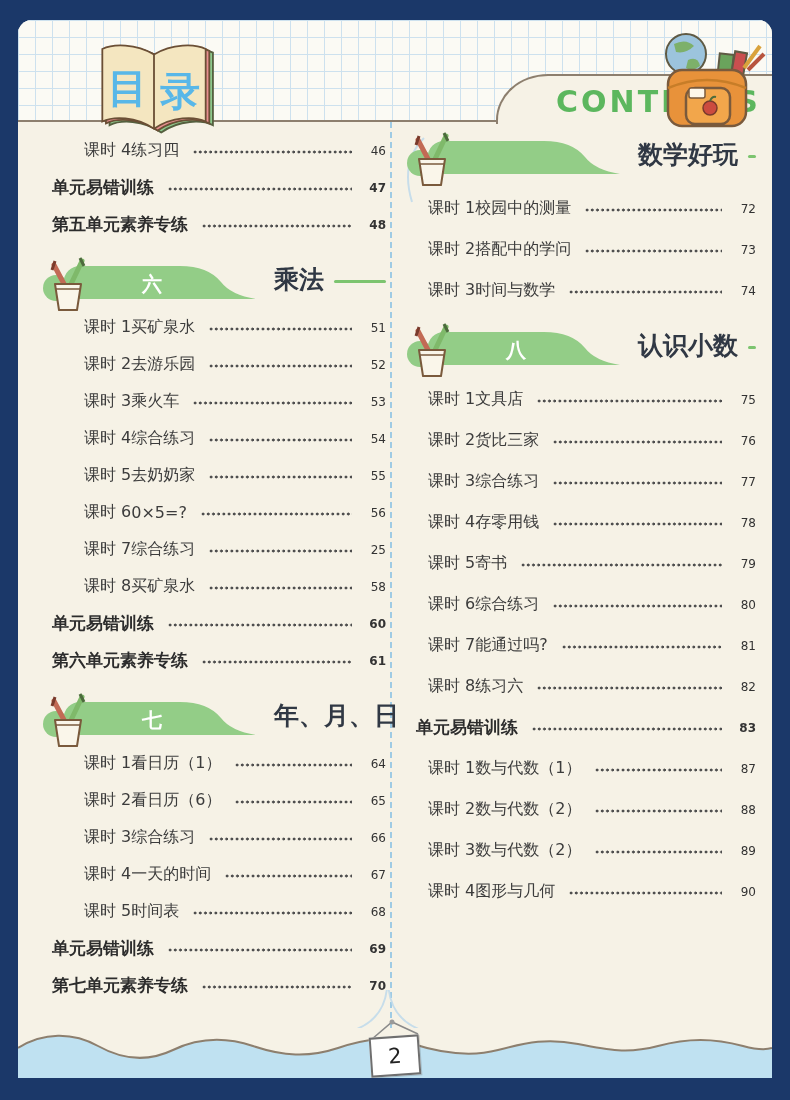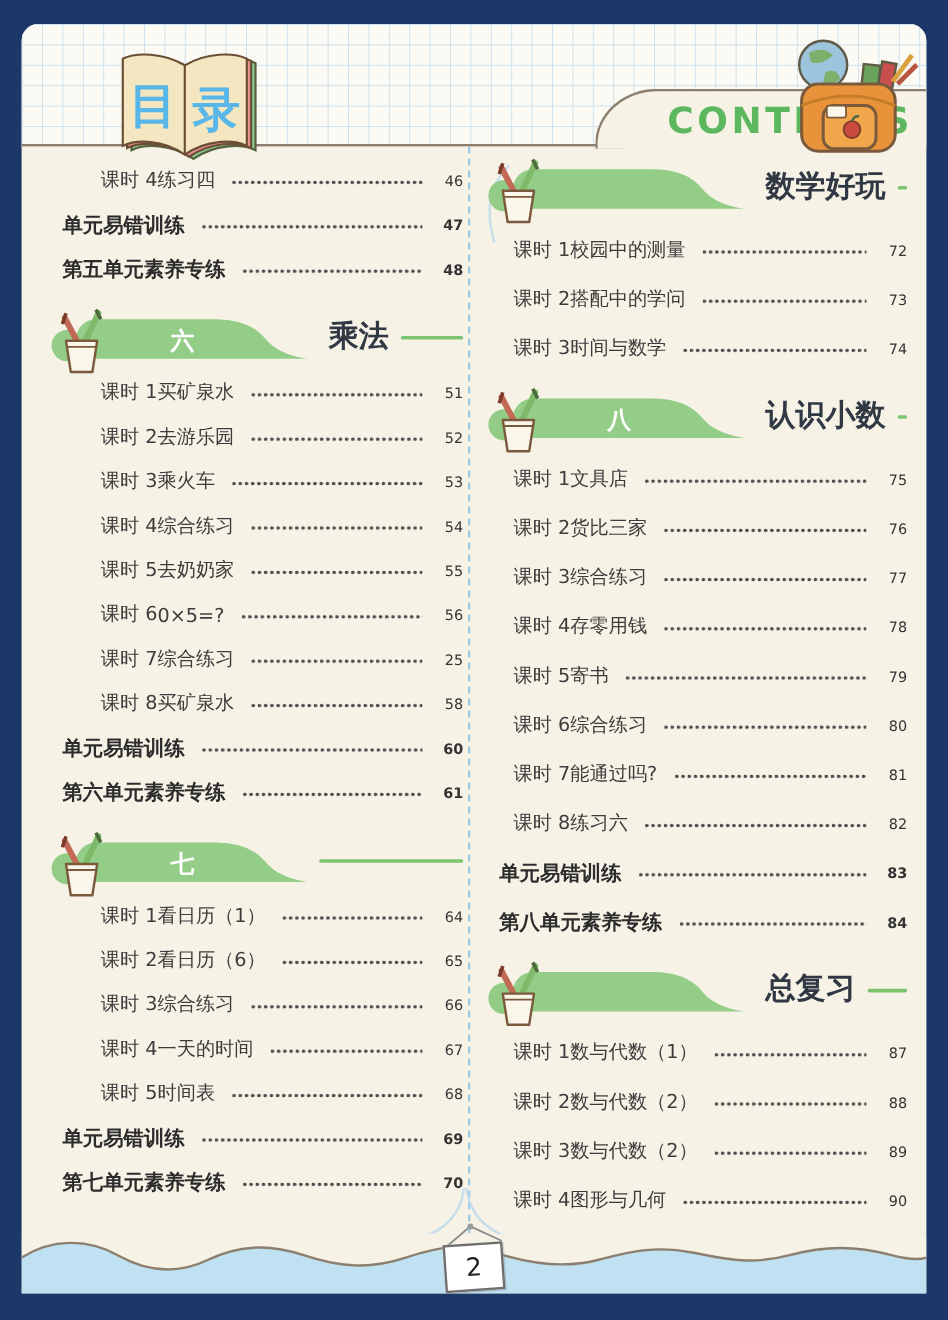--- a/index.html
+++ b/index.html
@@ -229,20 +229,21 @@
       <path d="M10,13 L13,4 Z" stroke="#7a3b2c" stroke-width="3"></path>
       <path d="M13,27 L39,27 L35,53 L17,53 Z" fill="#faf6ea" stroke="#7a5a3c" stroke-width="2" stroke-linejoin="round"></path>
       <path d="M14,32 L38,32" stroke="#7a5a3c" stroke-width="1.5"></path>
     </svg>
     <div class="pill-wrap">
       <svg viewBox="0 0 196 40">
         <path d="M20,3 H120 q28,0 41,16 q10,13 35,17 L20,36 a16.5,16.5 0 0 1 0,-33 z" fill="#93cd87"></path>
         <text class="badge-text" x="92" y="28" font-size="20" font-weight="bold" fill="#ffffff" text-anchor="middle" font-family="DejaVu Sans, sans-serif">七</text>
       </svg>
     </div>
+    <div class="sec-title">年、月、日</div>
     <div class="sec-line"></div>
   </div>
 
   <div class="row lesson">
     <span class="entry-label">课时 1</span>
             <span class="entry-title">看日历（1）</span>
     <span class="entry-dots"></span>
     <span class="entry-page">64</span>
   </div>
 
@@ -403,45 +404,21 @@
     <span class="entry-dots"></span>
     <span class="entry-page">82</span>
   </div>
 
   <div class="row unit">
     <span class="entry-label">单元易错训练</span>
     <span class="entry-dots"></span>
     <span class="entry-page">83</span>
   </div>
 
-  <div class="row unit">
-    <span class="entry-label">第八单元素养专练</span>
-    <span class="entry-dots"></span>
-    <span class="entry-page">84</span>
-  </div>
-
-  <div class="sec-header">
-    <svg class="cup-icon" viewBox="0 0 52 56">
-      <circle cx="14" cy="31" r="13" fill="#92cc86"></circle>
-      <path d="M40,4 L20,46" stroke="#7fb96a" stroke-width="5" stroke-linecap="round"></path>
-      <path d="M42,9 L38,1 Z" stroke="#4c6b3c" stroke-width="3"></path>
-      <path d="M12,8 L32,46" stroke="#c26a55" stroke-width="5" stroke-linecap="round"></path>
-      <path d="M10,13 L13,4 Z" stroke="#7a3b2c" stroke-width="3"></path>
-      <path d="M13,27 L39,27 L35,53 L17,53 Z" fill="#faf6ea" stroke="#7a5a3c" stroke-width="2" stroke-linejoin="round"></path>
-      <path d="M14,32 L38,32" stroke="#7a5a3c" stroke-width="1.5"></path>
-    </svg>
-    <div class="pill-wrap">
-      <svg viewBox="0 0 196 40">
-        <path d="M20,3 H120 q28,0 41,16 q10,13 35,17 L20,36 a16.5,16.5 0 0 1 0,-33 z" fill="#93cd87"></path>
-        <text class="badge-text" x="92" y="28" font-size="20" font-weight="bold" fill="#ffffff" text-anchor="middle" font-family="DejaVu Sans, sans-serif" display="none"></text>
-      </svg>
-    </div>
-    <div class="sec-title">总复习</div>
-    <div class="sec-line"></div>
-  </div>
+
 
   <div class="row lesson">
     <span class="entry-label">课时 1</span>
             <span class="entry-title">数与代数（1）</span>
     <span class="entry-dots"></span>
     <span class="entry-page">87</span>
   </div>
 
   <div class="row lesson">
     <span class="entry-label">课时 2</span>

